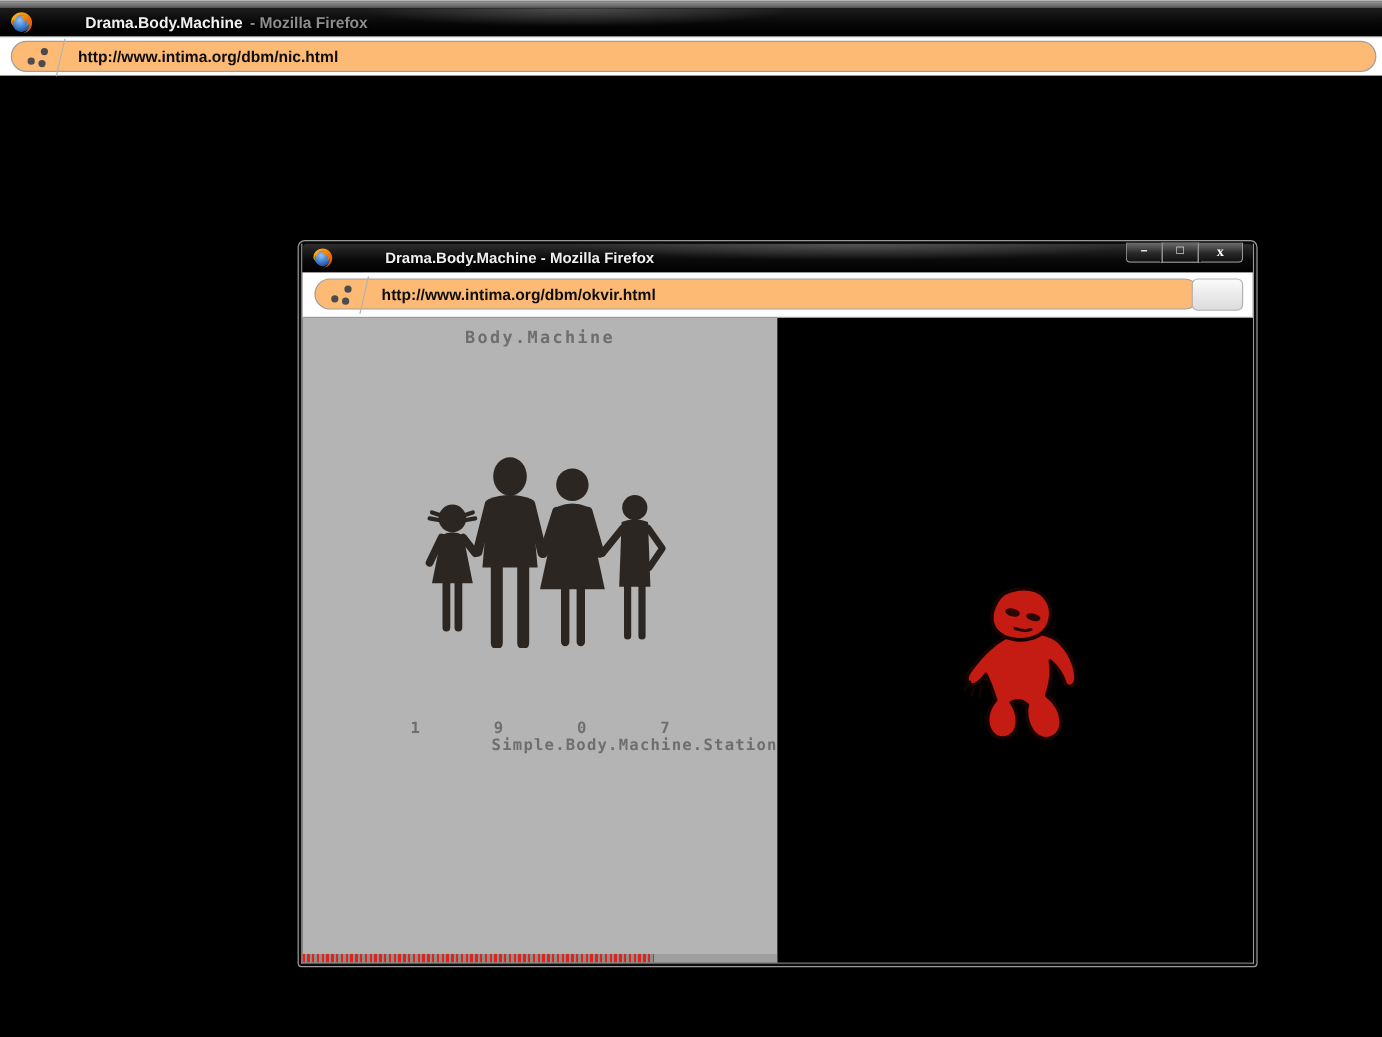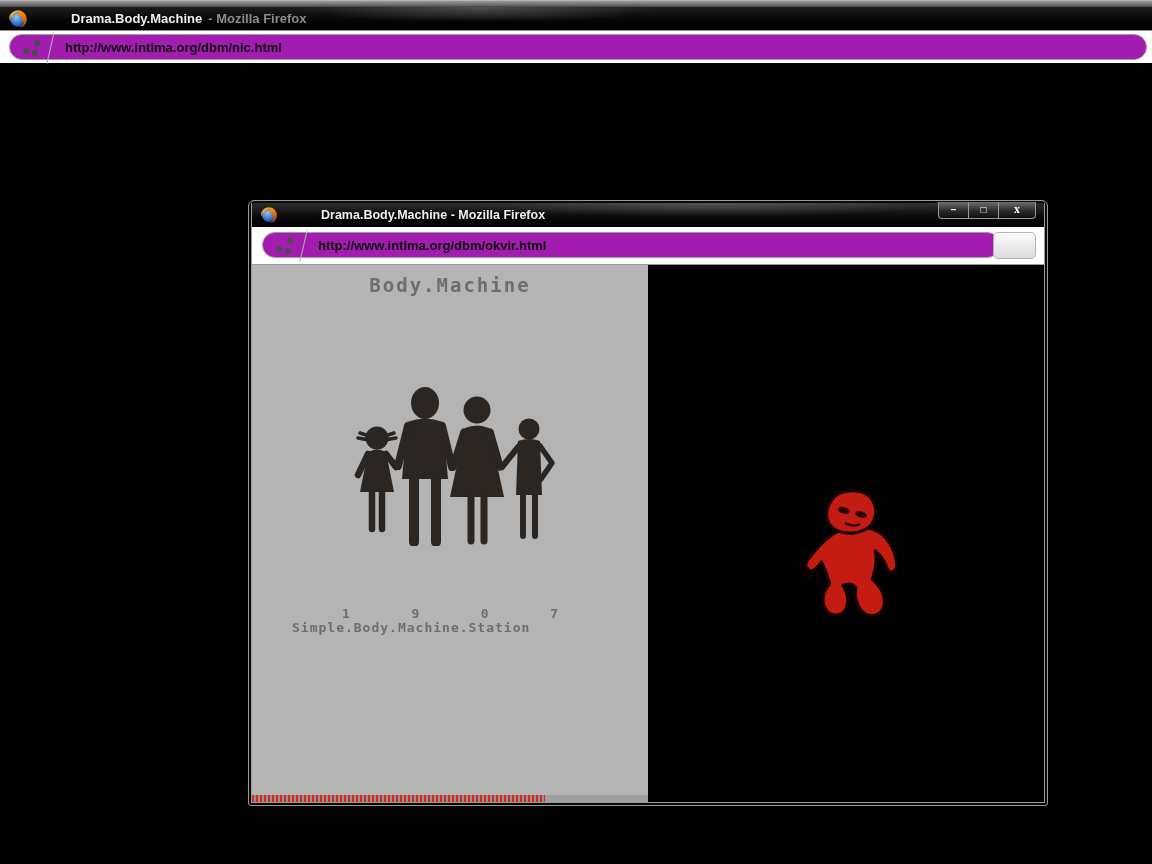--- a/index.html
+++ b/index.html
@@ -11,21 +11,21 @@
   .top-edge { height:7px; background:linear-gradient(180deg,#9a9a9a 0,#5c5c5c 85%,#3a3a3a 100%); border-top:1px solid #b5b5b5; }
   .titlebar { position:relative; display:flex; align-items:center; gap:7px; padding-left:8px;
               background:radial-gradient(260px 22px at 480px 0px, rgba(140,140,140,.45), transparent 70%),
                          linear-gradient(180deg,#1c1c1c 0%,#050505 60%,#000 100%); }
   .bg-window .titlebar { height:23px; }
   .win-title { font-size:13px; font-weight:bold; color:#f0f0f0; text-shadow:0 1px 2px #000; white-space:nowrap;padding-left:36px; }
   .title-secondary { color:#8d8d8d; filter:blur(.6px); font-weight:bold; margin-left:6px; }
 
   .toolbar { position:relative; background:#fff; border-top:1px solid #8f8f8f; }
   .bg-window .toolbar { height:33px; }
-  .address-bar { position:absolute; top:3px; height:26px; background:#a21caf; border:1px solid #9d9d9d;
+  .address-bar { position:absolute; top:3px; height:26px; background:#fdba74; border:1px solid #9d9d9d;
                  border-radius:13px; display:flex; align-items:center; }
   .bg-window .address-bar { left:9px; right:5px; }
   .site-chip { position:relative; width:46px; height:100%; flex:none; }
   .site-chip .sep { position:absolute; right:5px; top:-3px; height:32px; width:1px; background:#b3b3b3; transform:rotate(13deg); }
   .dot { position:absolute; width:6px; height:6px; border-radius:50%; background:#4b4b50; }
   .dot.a { left:24px; top:5px; }
   .dot.b { left:13px; top:13px; }
   .dot.c { left:22px; top:15px; }
   .address-text { font-weight:bold; font-size:13px; color:#0d0d0d; padding-left:9px; white-space:nowrap; }
   .bg-content { position:absolute; top:64px; bottom:0; left:0; right:0; background:#000; }
@@ -45,25 +45,25 @@
   .ctrl-btn.min { border-radius:0 0 0 4px; }
   .ctrl-btn.close { width:38px; border-radius:0 0 4px 0; font-family:"Liberation Serif", serif; font-size:12px; }
   .fg-window .toolbar { height:38px; flex:none; border-top:none; border-bottom:1px solid #9a9a9a; }
   .fg-window .address-bar { left:10px; right:44px; top:5px; }
   .go-button { position:absolute; right:8px; top:5px; width:43px; height:27px; border:1px solid #b2b2b2;
                border-radius:5px; background:linear-gradient(180deg,#fbfbfb 0%,#ececec 45%,#dcdcdc 100%); }
 
   .fg-content { flex:1; display:flex; min-height:0; }
   .left-frame { position:relative; width:396px; flex:none; background:#b4b4b4; overflow:hidden;
                 font-family:"DejaVu Sans Mono", monospace; color:#6e6e6e; }
-  .page-title { margin-top:9px; text-align:center; font-size:19px; font-weight:bold; letter-spacing:2px; }
+  .page-title { margin-top:9px; text-align:center; font-size:14px; font-weight:bold; letter-spacing:2px; }
   .family-wrap { width:212px; margin:80px auto 0; }
   .digits-row { width:216px; margin:56px auto 0; display:flex; justify-content:space-between;
                 font-size:13px; font-weight:bold; }
-  .station-label { text-align:left; font-size:13px; font-weight:bold; letter-spacing:1px; margin-top:-1px;padding-left:40px; }
+  .station-label { text-align:right; font-size:13px; font-weight:bold; letter-spacing:1px; margin-top:-1px; }
   .marquee { position:absolute; left:0; right:0; bottom:0; height:7px; background:#9e9e9e; }
   .marquee-dashes { height:100%; width:74%;
                 background:repeating-linear-gradient(90deg,#e02418 0 2px,#8f8f8f 2px 4px); }
 
   .right-frame { position:relative; flex:1; background:#000; overflow:hidden; }
   .red-figure { position:absolute; left:148px; top:218px; width:114px; height:142px; }
 </style>
 </head>
 <body>
 

